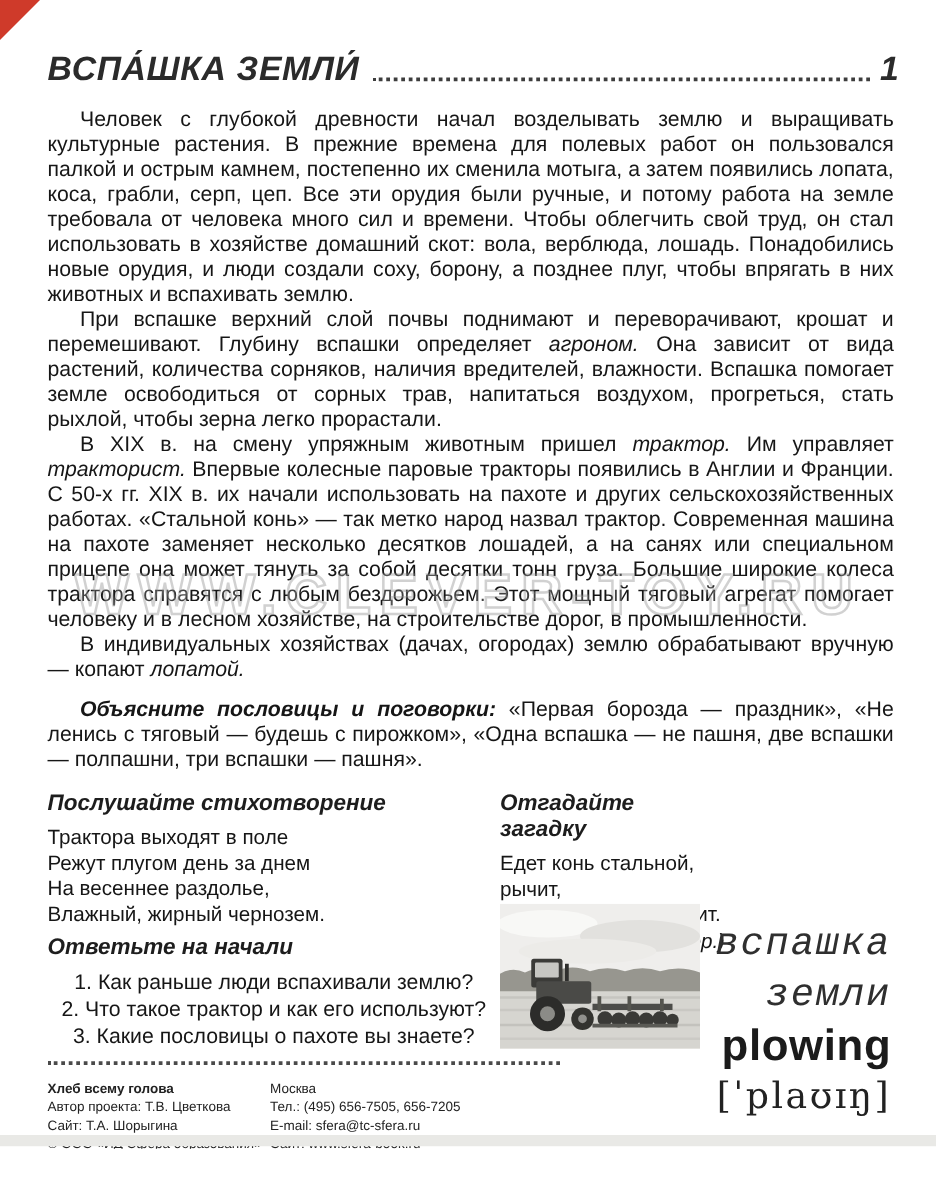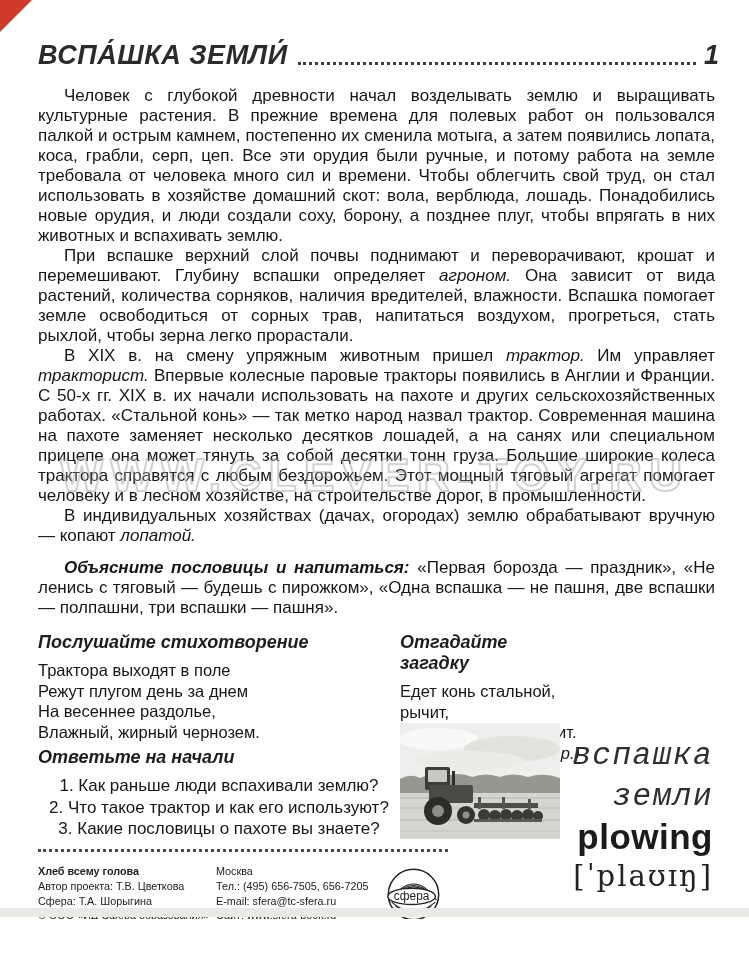--- a/index.html
+++ b/index.html
@@ -72,21 +72,21 @@
     <div class="title">ВСПА́ШКА ЗЕМЛИ́</div>
     <div class="leader"></div>
     <div class="pagenum">1</div>
   </div>
 
   <div class="body">
     <p><span>Человек с глубокой древности начал возделывать землю и выращивать культурные растения. В прежние времена для полевых работ он пользовался палкой и острым камнем, постепенно их сменила мотыга, а затем появились лопата, коса, грабли, серп, цеп. Все эти орудия были ручные, и потому работа на земле требовала от человека много сил и времени. Чтобы облегчить свой труд, он стал использовать в хозяйстве домашний скот: вола, верблюда, лошадь. Понадобились новые орудия, и люди создали соху, борону, а позднее плуг, чтобы впрягать в них животных и вспахивать землю.</span></p>
     <p><span>При вспашке верхний слой почвы поднимают и переворачивают, крошат и перемешивают. Глубину вспашки определяет </span><span class="it">агроном.</span><span> Она зависит от вида растений, количества сорняков, наличия вредителей, влажности. Вспашка помогает земле освободиться от сорных трав, напитаться воздухом, прогреться, стать рыхлой, чтобы зерна легко прорастали.</span></p>
     <p><span>В XIX в. на смену упряжным животным пришел </span><span class="it">трактор.</span><span> Им управляет </span><span class="it">тракторист.</span><span> Впервые колесные паровые тракторы появились в Англии и Франции. С 50-х гг. XIX в. их начали использовать на пахоте и других сельскохозяйственных работах. «Стальной конь» — так метко народ назвал трактор. Современная машина на пахоте заменяет несколько десятков лошадей, а на санях или специальном прицепе она может тянуть за собой десятки тонн груза. Большие широкие колеса трактора справятся с любым бездорожьем. Этот мощный тяговый агрегат помогает человеку и в лесном хозяйстве, на строительстве дорог, в промышленности.</span></p>
     <p><span>В индивидуальных хозяйствах (дачах, огородах) землю обрабатывают вручную — копают </span><span class="it">лопатой.</span></p>
-    <p class="gap"><span class="bit">Объясните пословицы и напитаться: </span><span>«Первая борозда — праздник», «Не ленись с тяговый — будешь с пирожком», «Одна вспашка — не пашня, две вспашки — полпашни, три вспашки — пашня».</span></p>
+    <p class="gap"><span class="bit">Объясните пословицы и поговорки: </span><span>«Первая борозда — праздник», «Не ленись с тяговый — будешь с пирожком», «Одна вспашка — не пашня, две вспашки — полпашни, три вспашки — пашня».</span></p>
   </div>
 
   <div class="columns">
     <div class="col-left">
       <div class="sec-title">Послушайте стихотворение</div>
       <div class="verse">Трактора выходят в поле</div>
       <div class="verse">Режут плугом день за днем</div>
       <div class="verse">На весеннее раздолье,</div>
       <div class="verse">Влажный, жирный чернозем.</div>
     </div>
@@ -145,42 +145,29 @@
     <div class="plowing">plowing</div>
     <div class="transcription">[ˈplaʊɪŋ]</div>
   </div>
 
   <div class="separator"></div>
 
   <div class="footer">
     <div class="f-col1">
       <div class="f-bold">Хлеб всему голова</div>
       <div>Автор проекта: Т.В. Цветкова</div>
-      <div>Сфера: Т.А. Шорыгина</div>
+      <div>Сайт: Т.А. Шорыгина</div>
       <div>© ООО «ИД Сфера образования»</div>
     </div>
     <div class="f-col2">
       <div>Москва</div>
       <div>Тел.: (495) 656-7505, 656-7205</div>
       <div>E-mail: sfera@tc-sfera.ru</div>
       <div>Сайт: www.sfera-book.ru</div>
     </div>
   </div>
 
-  <div class="logo">
-    <svg width="57" height="57" viewBox="0 0 60 60">
-      <circle cx="30" cy="30" r="26.5" fill="none" stroke="#222" stroke-width="1.6"></circle>
-      <path d="M6,36 Q30,2 54,36" fill="none" stroke="#222" stroke-width="1.2"></path>
-      <path d="M9,33 Q30,8 51,33" fill="none" stroke="#222" stroke-width="1.2"></path>
-      <path d="M12,31 Q30,13 48,31" fill="none" stroke="#222" stroke-width="1.2"></path>
-      <path d="M16,29 Q30,18 44,29" fill="none" stroke="#222" stroke-width="1.2"></path>
-      <path d="M7,38 Q30,58 53,38" fill="none" stroke="#222" stroke-width="1.2"></path>
-      <path d="M11,42 Q30,56 49,42" fill="none" stroke="#222" stroke-width="1.2"></path>
-      <ellipse cx="28" cy="32" rx="25" ry="8.5" fill="#ffffff" stroke="#222" stroke-width="1.4"></ellipse>
-      <text x="28" y="36" text-anchor="middle" font-family="Liberation Sans, sans-serif" font-size="12.5" fill="#222">сфера</text>
-    </svg>
-  </div>
 
   <div class="watermark">WWW.CLEVER-TOY.RU</div>
 
   <div class="bottom-strip"></div>
 
 </div>
 
 </body></html>

